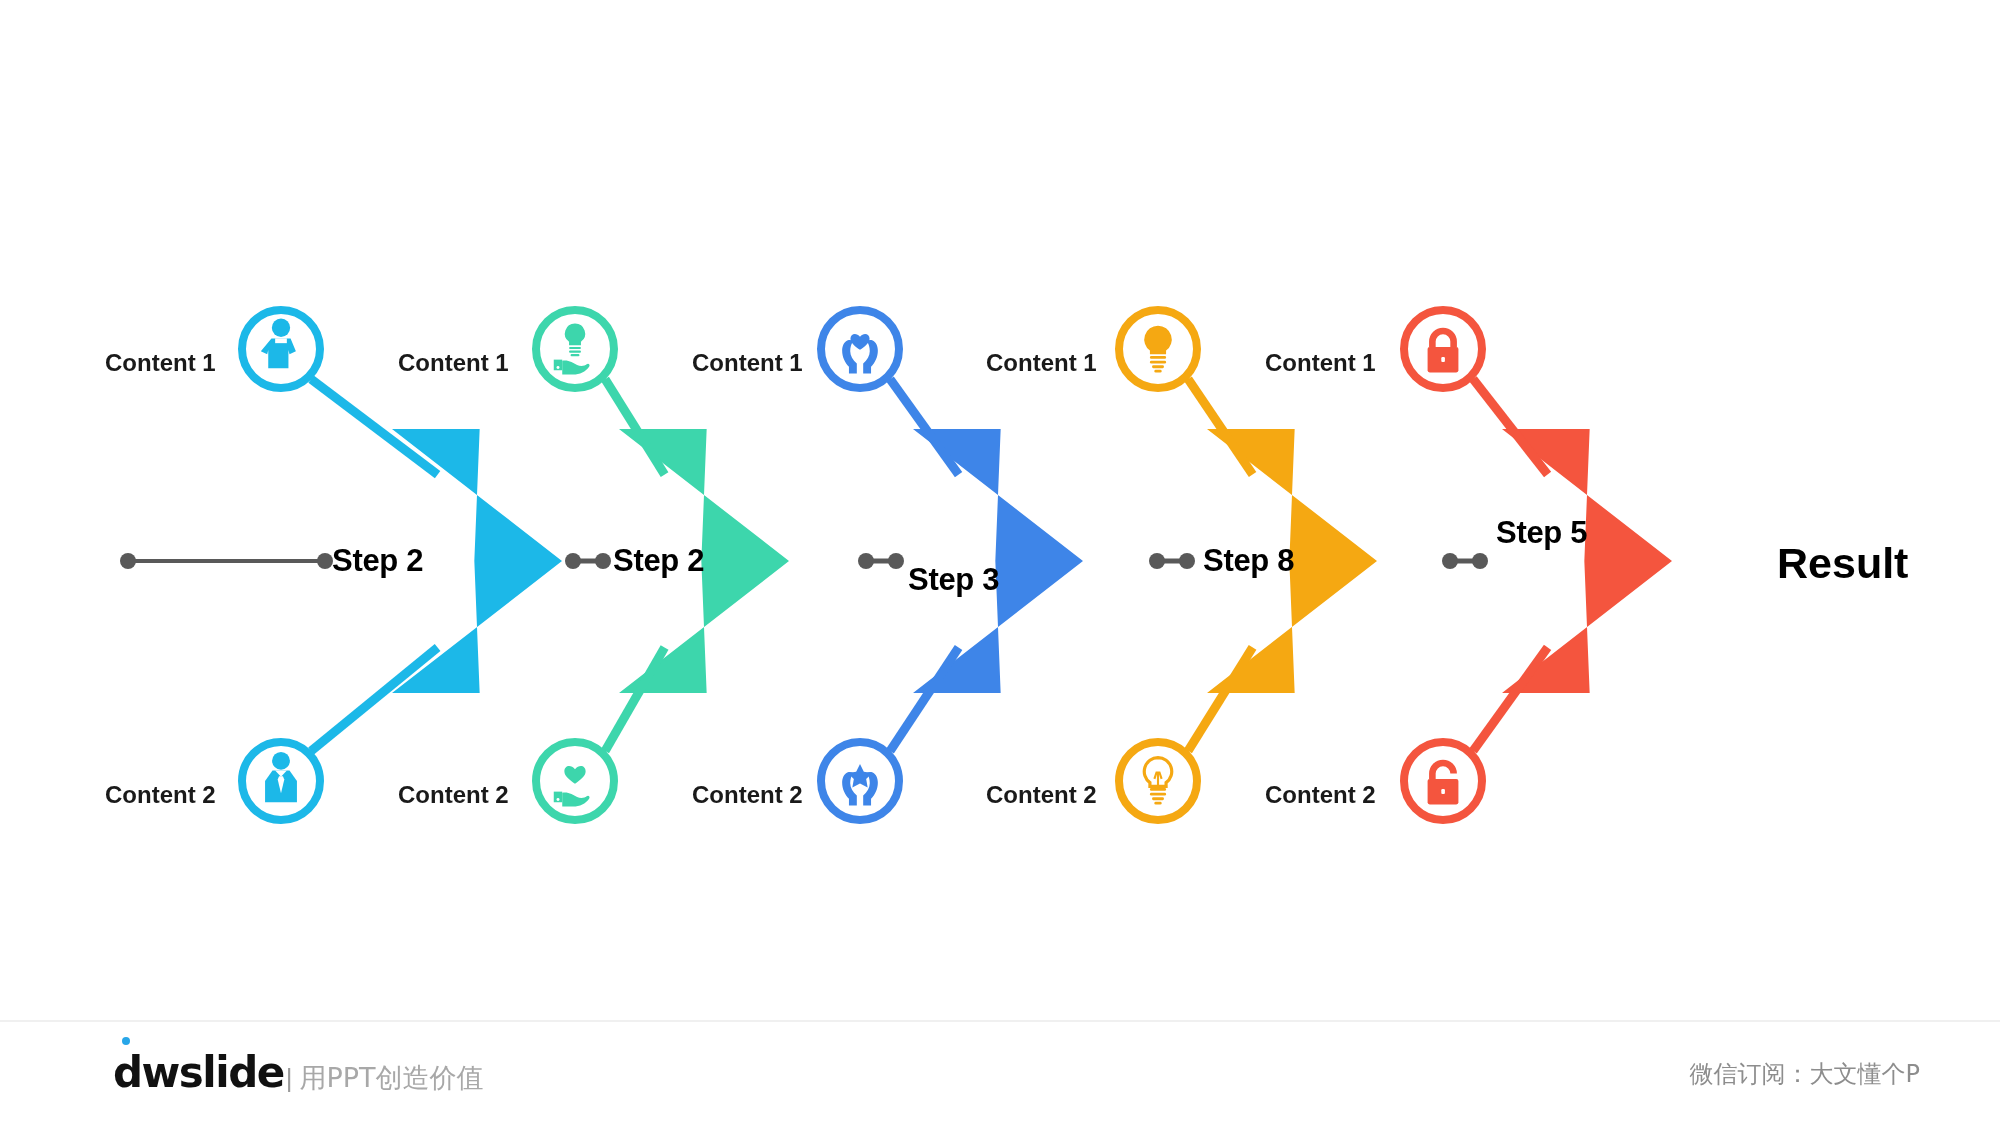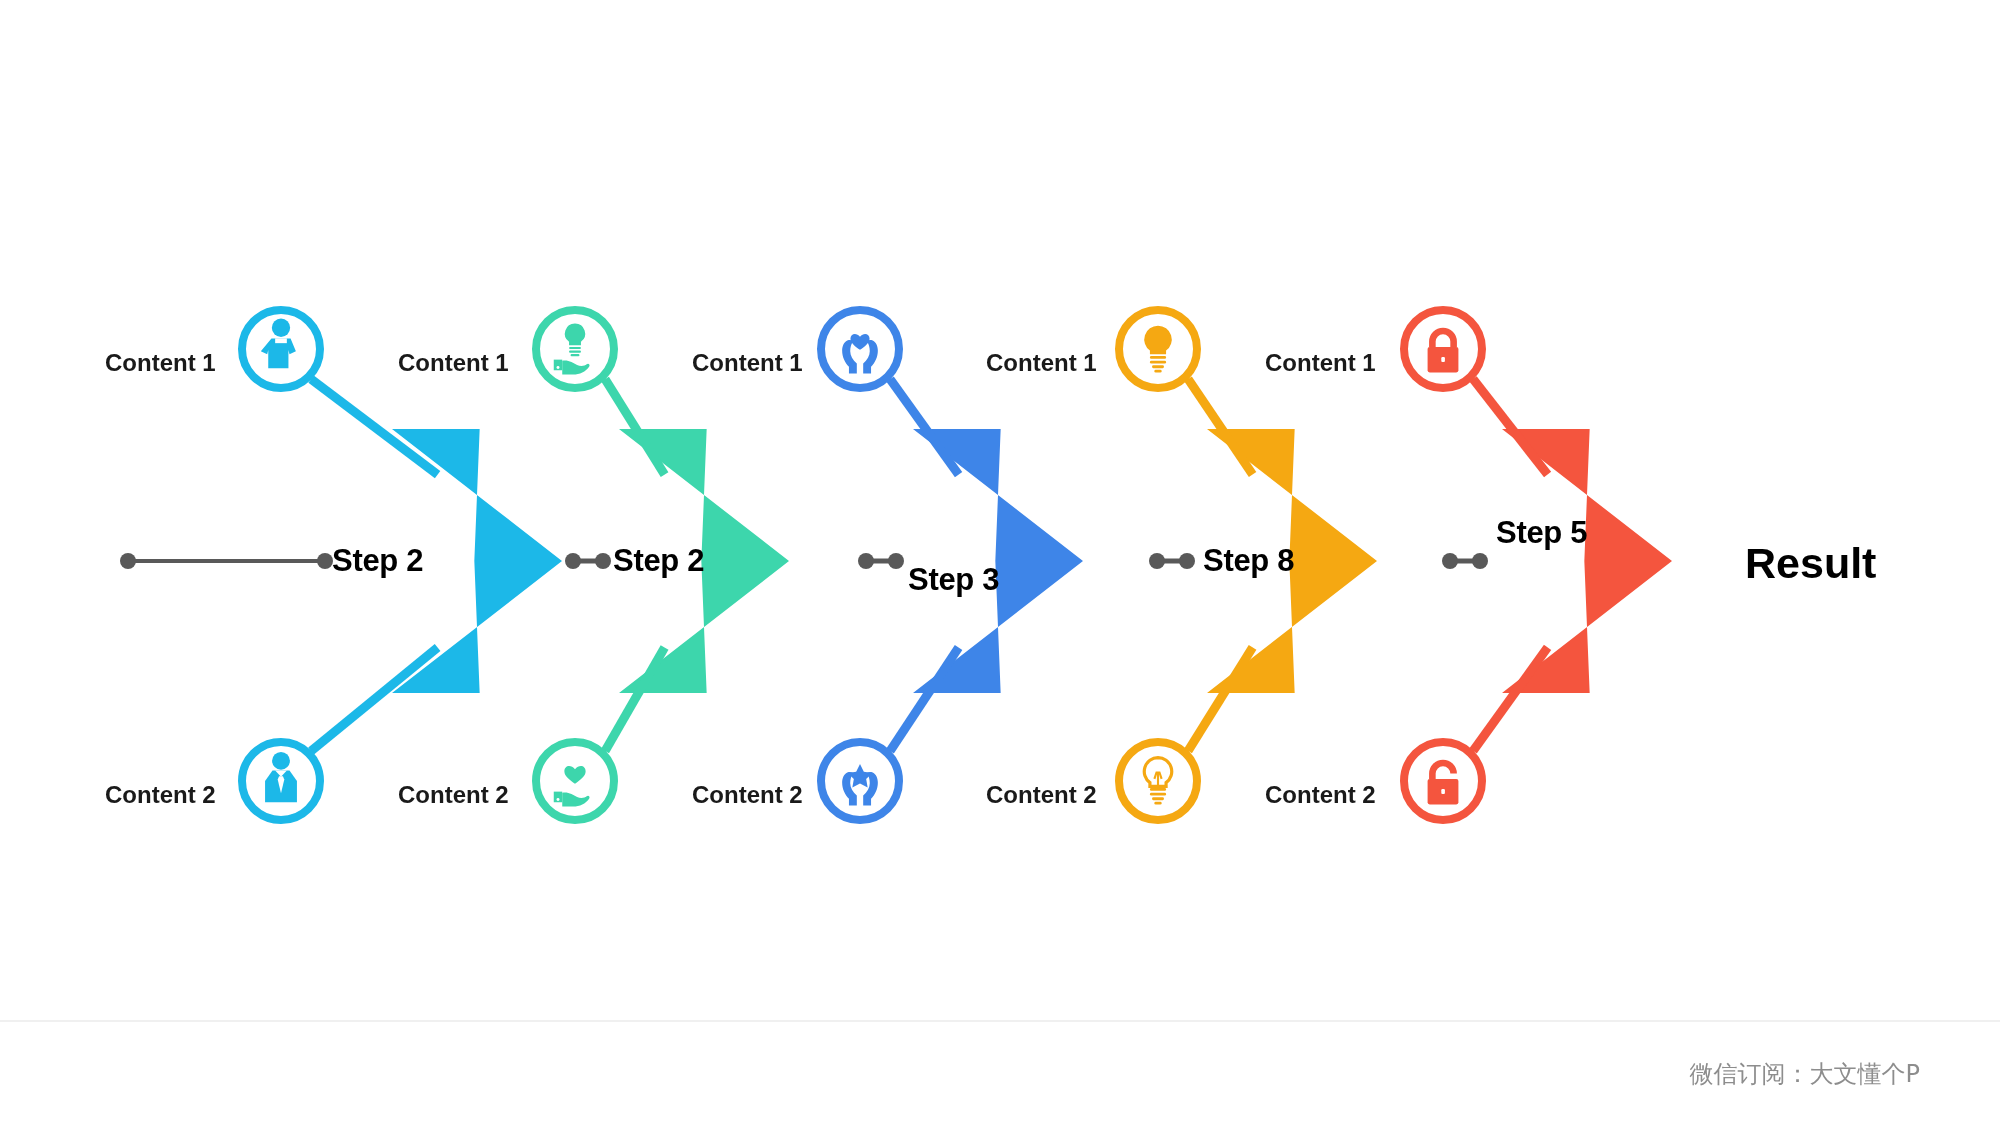--- a/index.html
+++ b/index.html
@@ -43,20 +43,21 @@
   }
 
   .result-label {
     position: absolute;
     font-family: "Liberation Sans", sans-serif;
     font-weight: bold;
     font-size: 43px;
     color: #000000;
     white-space: nowrap;
     transform: translateY(-50%);
+    margin-left: 32px;
   }
 
   
   .content-label {
     position: absolute;
     font-family: "Liberation Sans", sans-serif;
     font-weight: bold;
     font-size: 24px;
     color: #1a1a1a;
     white-space: nowrap;
@@ -372,15 +373,23 @@
       <rect x="30.4" y="39.6" width="3.4" height="4.6" rx="1" fill="#ffffff"></rect>
                </svg>
              </span>
            </div>
       <div class="result-label" style="left:1745px; top:563px; color:#000000;">Result</div>
     </div>
 </div>
 
 <div id="footer">
   <div id="footer-inner">
+    <div id="logo-wrap">
+      <span id="logo-mark">
+        <span>dwslide</span>
+        <span id="logo-dot"></span>
+      </span>
+      <span id="logo-sep">|</span>
+      <span id="logo-tag">用PPT创造价值</span>
+    </div>
     <div id="footer-right">微信订阅：大文懂个P</div>
   </div>
 </div>
 
 </body></html>

